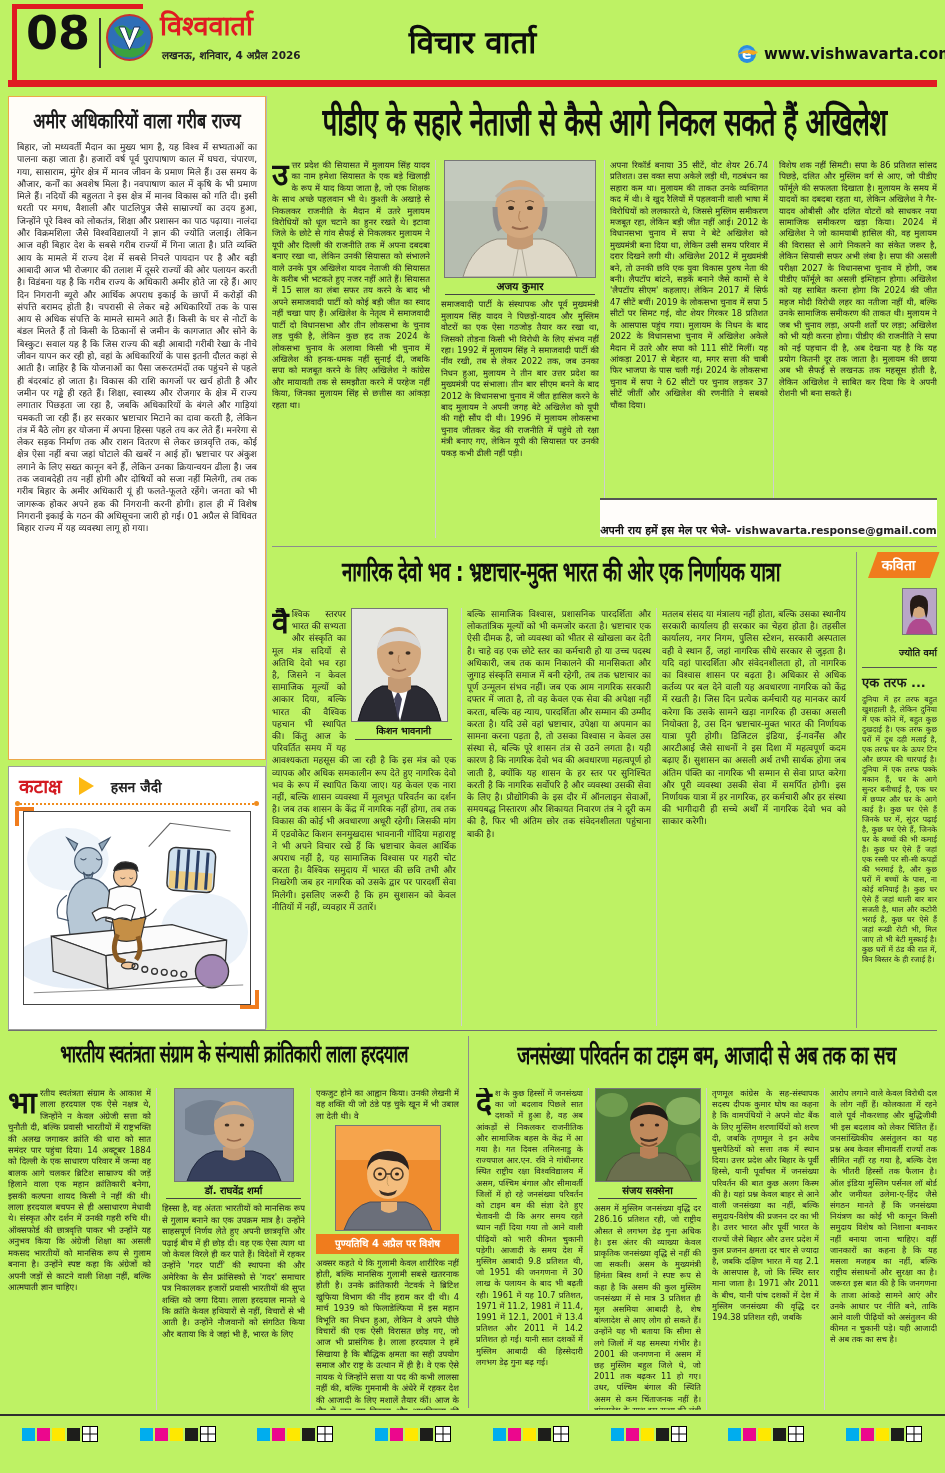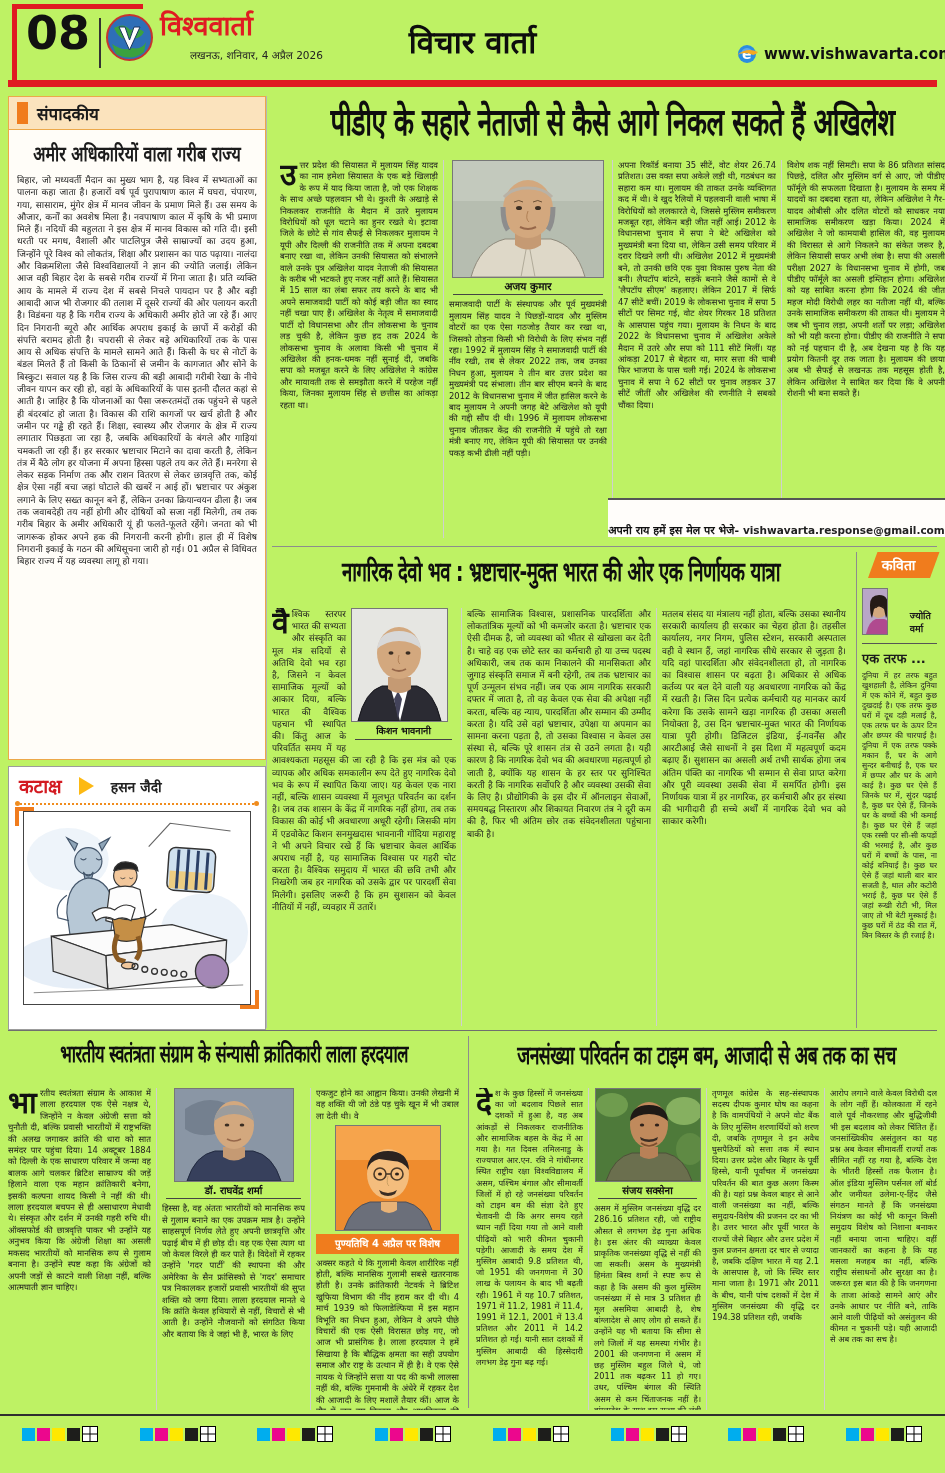--- a/index.html
+++ b/index.html
@@ -7,21 +7,21 @@
         font-family:"DejaVu Sans","Liberation Sans",sans-serif;color:#1b1b1b;}
   .abs{position:absolute;}
   .hline{position:absolute;background:#8d8d8d;height:1px;}
   .vline{position:absolute;background:#b5b5b5;width:1px;}
   
   .red-bracket{position:absolute;left:12px;top:4px;width:126px;height:72px;
                border-top:5px solid #e01b22;border-left:5px solid #e01b22;}
   .page-num{position:absolute;left:26px;top:10px;font-size:46px;font-weight:bold;color:#111;line-height:1;}
   .hdr-div{position:absolute;left:99px;top:18px;width:2px;height:50px;background:#333;}
   .masthead{position:absolute;left:160px;top:12px;font-size:27px;font-weight:bold;color:#e01b22;line-height:1;}
-  .edition{position:absolute;left:162px;top:48px;font-size:10.5px;color:#222;font-weight:normal;margin-left:28px;}
+  .edition{position:absolute;left:162px;top:48px;font-size:10.5px;color:#222;font-weight:bold;}
   .page-title{position:absolute;left:320px;top:20px;width:305px;text-align:center;
               font-size:31px;font-weight:bold;color:#0d0d0d;}
   .website{position:absolute;left:735px;top:42px;display:flex;align-items:center;gap:5px;
            font-size:15px;font-weight:bold;color:#111;}
   .redbar{position:absolute;left:8px;top:80px;width:929px;height:7px;background:#e01b22;}
   
   .headline{font-weight:bold;color:#0e0e0e;text-align:center;white-space:nowrap;
             transform:scaleY(1.45);transform-origin:center top;letter-spacing:-0.5px;}
   .cols{display:flex;align-items:stretch;}
   .col{overflow:hidden;text-align:justify;font-size:8.4px;line-height:11.4px;color:#1c1c1c;}
@@ -45,38 +45,38 @@
   .kt-artist{font-size:14px;font-weight:bold;color:#222;}
   .kt-dots{margin:2px 8px 4px;border-bottom:2px dotted #f08c1e;position:relative;}
   .kt-dots::before,.kt-dots::after{content:"";position:absolute;top:-2px;width:5px;height:5px;border-radius:50%;background:#f08c1e;}
   .kt-dots::before{left:-2px;} .kt-dots::after{right:-2px;}
   .kt-art{position:relative;margin:2px 10px;height:198px;}
   .corner{position:absolute;width:15px;height:15px;}
   .corner.tl{left:-4px;top:-2px;border-top:4px solid #f07c1d;border-left:4px solid #f07c1d;}
   .corner.br{right:-4px;bottom:-2px;border-bottom:4px solid #f07c1d;border-right:4px solid #f07c1d;}
   .kt-frame{position:absolute;inset:2px 4px;border:1px solid #444;background:#fff;}
   
-  .lead{position:absolute;left:280px;top:94px;width:665px;height:449px;}
+  .lead{position:absolute;left:272px;top:94px;width:665px;height:449px;}
   .lead .headline{font-size:26px;}
   .lead-cols{position:absolute;left:0;top:66px;width:665px;height:378px;}
   .lead .col{width:158px;}
   .feedback{position:absolute;left:328px;top:404px;width:337px;background:#fffdfa;
             border-top:2px solid #555;padding-top:22px;font-size:11px;font-weight:bold;color:#111;text-align:center;}
   .feedback .mail{font-size:10.5px;color:#222;}
   
   .mid{position:absolute;left:272px;top:552px;width:578px;height:476px;}
   .mid .headline{font-size:18.5px;}
   .mid-cols{position:absolute;left:0;top:56px;width:578px;height:418px;}
   .mid .col{width:184px;font-size:8.9px;line-height:12.2px;}
   .float-photo{float:right;width:105px;margin:0 0 3px 5px;}
   
   .poem{position:absolute;left:862px;top:552px;width:75px;height:476px;}
   .poem-banner{width:62px;background:#f07c1d;transform:skewX(-20deg);transform-origin:left bottom;margin-left:6px;}
   .poem-banner-inner{transform:skewX(20deg);color:#fff;font-weight:bold;font-size:14px;padding:3px 0 4px 9px;}
-  .poem-who{display:flex;gap:22px;align-items:flex-end;margin-top:10px;}
+  .poem-who{display:flex;gap:11px;align-items:flex-end;margin-top:10px;flex-direction:column;}
   .poet-name{font-size:9.5px;font-weight:bold;}
   .poem-rule{border-bottom:1.5px solid #555;margin:8px 0 5px;}
   .poem-title{font-size:13px;font-weight:bold;margin:2px 0 4px;}
   .poem-body{font-size:7.6px;line-height:10px;text-align:justify;height:330px;overflow:hidden;color:#222;}
   
   .freedom{position:absolute;left:8px;top:1036px;width:452px;height:374px;}
   .freedom .headline{font-size:16.5px;}
   .fr-cols{position:absolute;left:0;top:52px;width:452px;height:322px;}
   .freedom .col{width:143px;}
   .badge{background:#f07c1d;color:#fff;font-weight:bold;font-size:10px;text-align:center;
@@ -116,24 +116,20 @@
         <path d="M6 12 a6 6 0 0 1 12 0 z" fill="#fff" opacity="0.25"></path>
         <text x="7" y="17" font-size="14" font-weight="bold" fill="#fff" font-family="DejaVu Sans">e</text>
         <path d="M2 13 q10 -8 21 -3 q-2 3 -5 3 q-8 -4 -16 0z" fill="#f6a821"></path>
       </svg>
       <span>www.vishwavarta.com</span>
     </div>
     <div class="redbar"></div>
   </div>
 
   <div class="ed-box">
-    <div class="ed-band">
-      <div class="ed-sq"></div>
-      <div class="ed-label">संपादकीय</div>
-    </div>
     <div class="ed-head">अमीर अधिकारियों वाला गरीब राज्य</div>
     <div class="ed-body">बिहार, जो मध्यवर्ती मैदान का मुख्य भाग है, यह विश्व में सभ्यताओं का पालना कहा जाता है। हजारों वर्ष पूर्व पुरापाषाण काल में घघरा, चंपारण, गया, सासाराम, मुंगेर क्षेत्र में मानव जीवन के प्रमाण मिले हैं। उस समय के औजार, कर्नों का अवशेष मिला है। नवपाषाण काल में कृषि के भी प्रमाण मिले हैं। नदियों की बहुलता ने इस क्षेत्र में मानव विकास को गति दी। इसी धरती पर मगध, वैशाली और पाटलिपुत्र जैसे साम्राज्यों का उदय हुआ, जिन्होंने पूरे विश्व को लोकतंत्र, शिक्षा और प्रशासन का पाठ पढ़ाया। नालंदा और विक्रमशिला जैसे विश्वविद्यालयों ने ज्ञान की ज्योति जलाई। लेकिन आज वही बिहार देश के सबसे गरीब राज्यों में गिना जाता है। प्रति व्यक्ति आय के मामले में राज्य देश में सबसे निचले पायदान पर है और बड़ी आबादी आज भी रोजगार की तलाश में दूसरे राज्यों की ओर पलायन करती है। विडंबना यह है कि गरीब राज्य के अधिकारी अमीर होते जा रहे हैं। आए दिन निगरानी ब्यूरो और आर्थिक अपराध इकाई के छापों में करोड़ों की संपत्ति बरामद होती है। चपरासी से लेकर बड़े अधिकारियों तक के पास आय से अधिक संपत्ति के मामले सामने आते हैं। किसी के घर से नोटों के बंडल मिलते हैं तो किसी के ठिकानों से जमीन के कागजात और सोने के बिस्कुट। सवाल यह है कि जिस राज्य की बड़ी आबादी गरीबी रेखा के नीचे जीवन यापन कर रही हो, वहां के अधिकारियों के पास इतनी दौलत कहां से आती है। जाहिर है कि योजनाओं का पैसा जरूरतमंदों तक पहुंचने से पहले ही बंदरबांट हो जाता है। विकास की राशि कागजों पर खर्च होती है और जमीन पर गड्ढे ही रहते हैं। शिक्षा, स्वास्थ्य और रोजगार के क्षेत्र में राज्य लगातार पिछड़ता जा रहा है, जबकि अधिकारियों के बंगले और गाड़ियां चमकती जा रही हैं। हर सरकार भ्रष्टाचार मिटाने का दावा करती है, लेकिन तंत्र में बैठे लोग हर योजना में अपना हिस्सा पहले तय कर लेते हैं। मनरेगा से लेकर सड़क निर्माण तक और राशन वितरण से लेकर छात्रवृत्ति तक, कोई क्षेत्र ऐसा नहीं बचा जहां घोटाले की खबरें न आई हों। भ्रष्टाचार पर अंकुश लगाने के लिए सख्त कानून बने हैं, लेकिन उनका क्रियान्वयन ढीला है। जब तक जवाबदेही तय नहीं होगी और दोषियों को सजा नहीं मिलेगी, तब तक गरीब बिहार के अमीर अधिकारी यूं ही फलते-फूलते रहेंगे। जनता को भी जागरूक होकर अपने हक की निगरानी करनी होगी। हाल ही में विशेष निगरानी इकाई के गठन की अधिसूचना जारी हो गई। 01 अप्रैल से विधिवत बिहार राज्य में यह व्यवस्था लागू हो गया।</div>
   </div>
 
   <div class="kt-box">
     <div class="kt-head">
       <span class="kt-label">कटाक्ष</span>
       <span class="kt-arrow"></span>
       <span class="kt-artist">हसन जैदी</span>
     </div>

